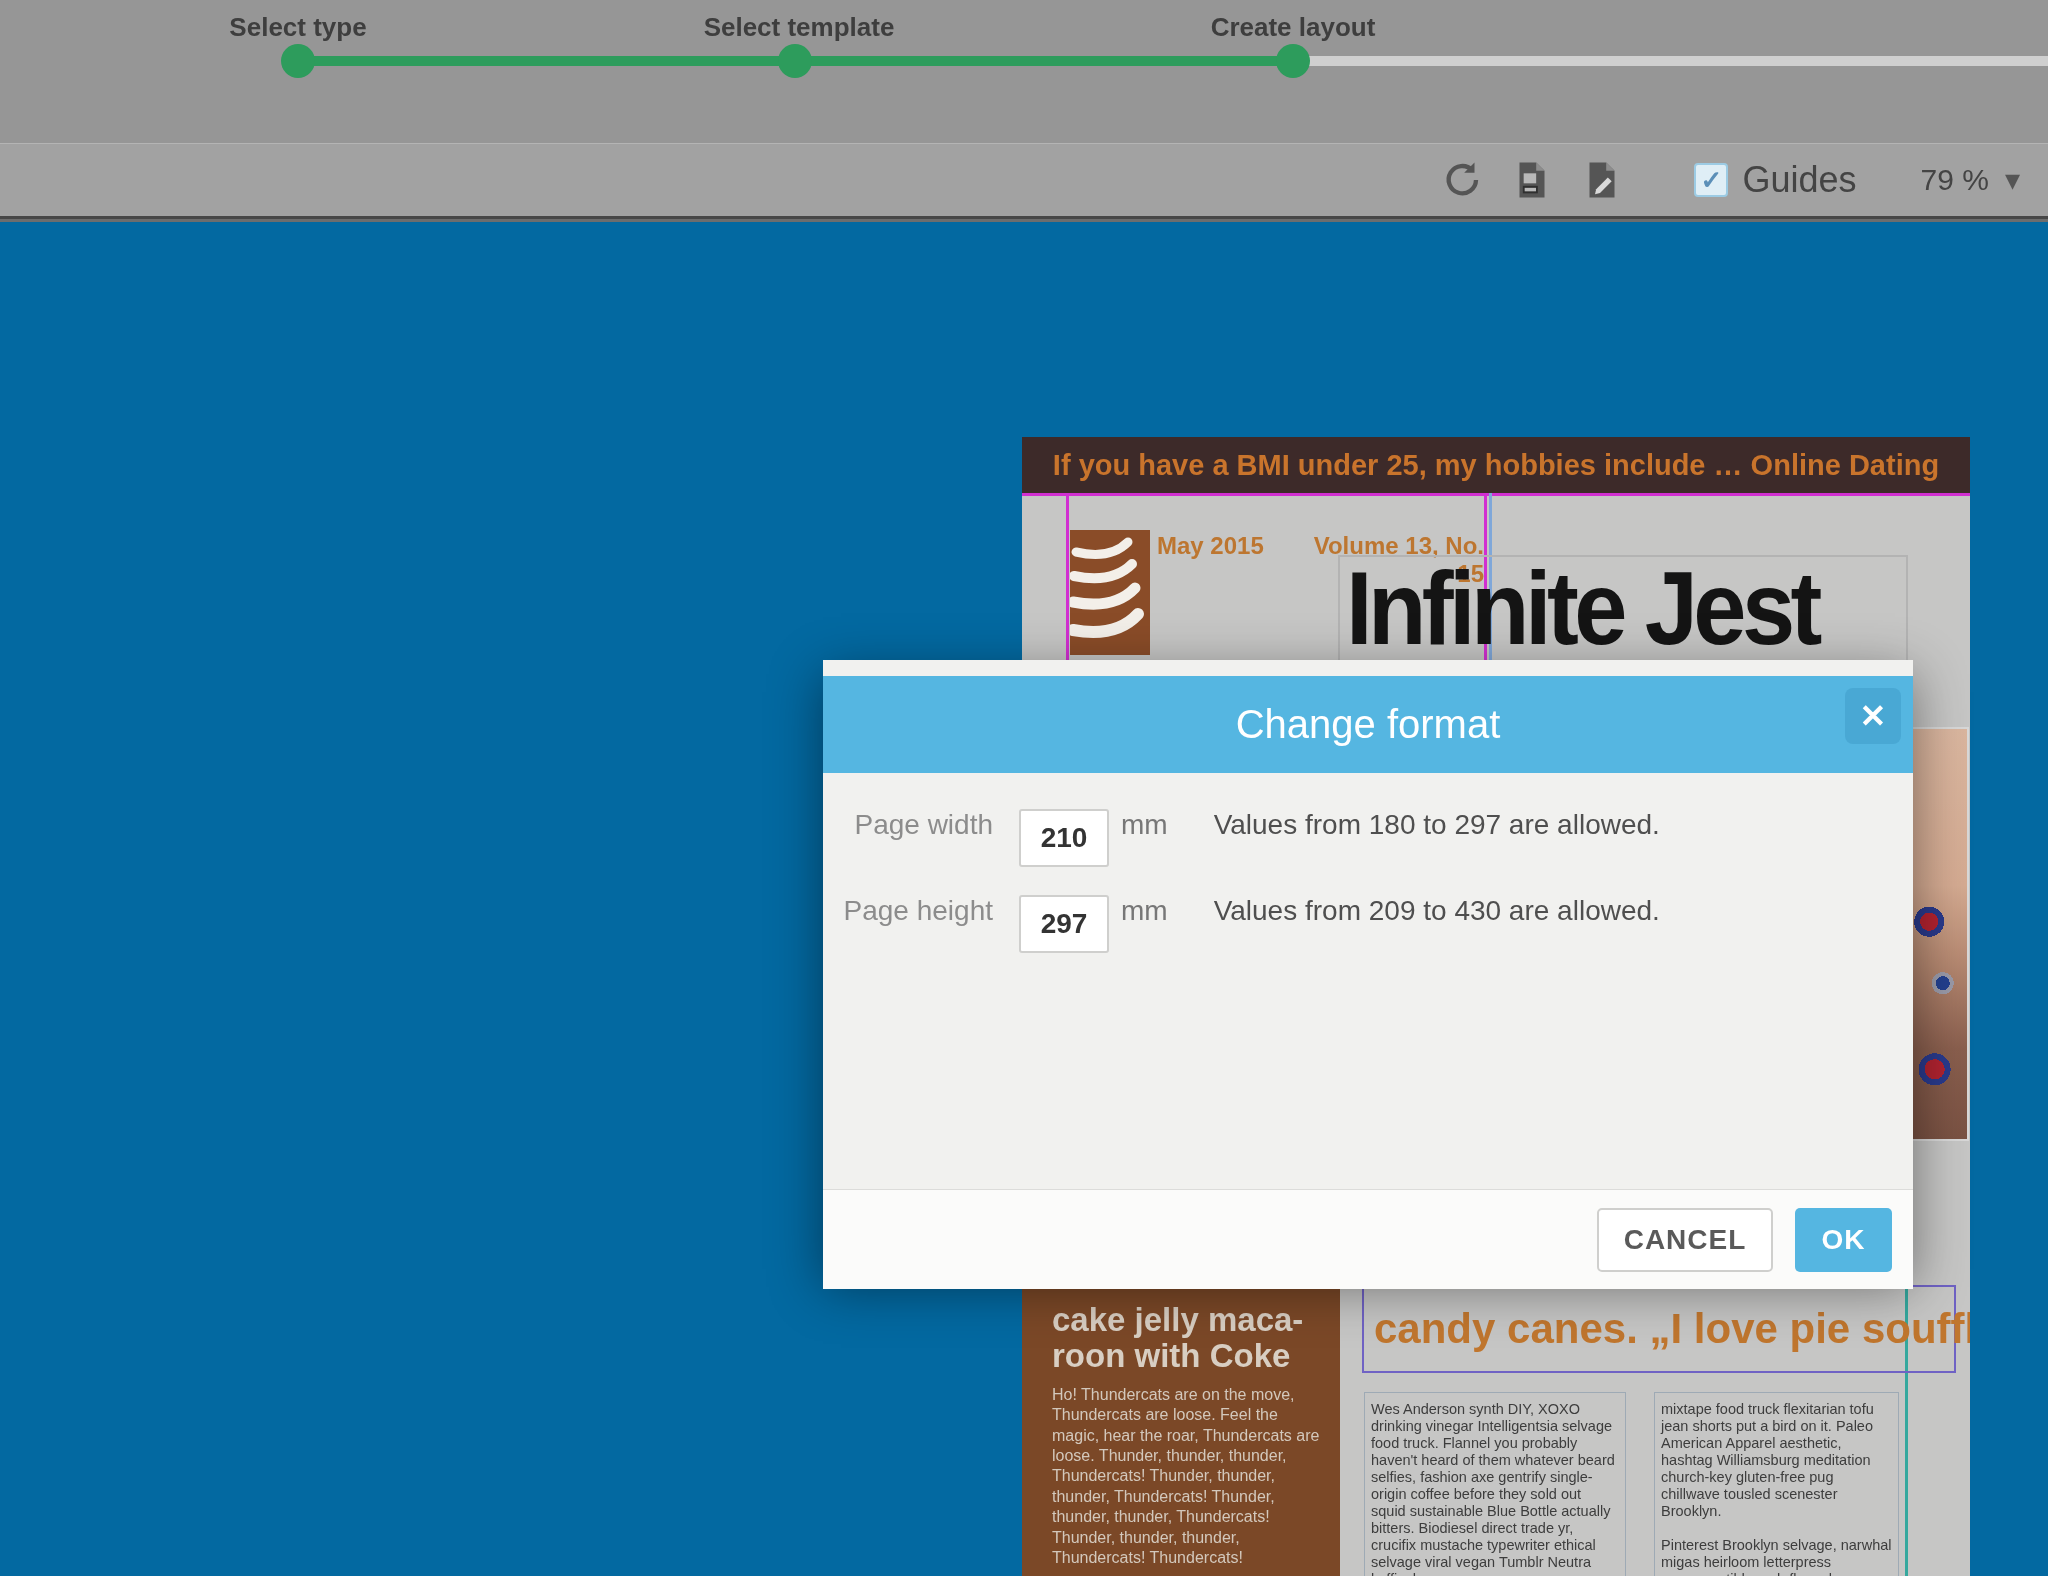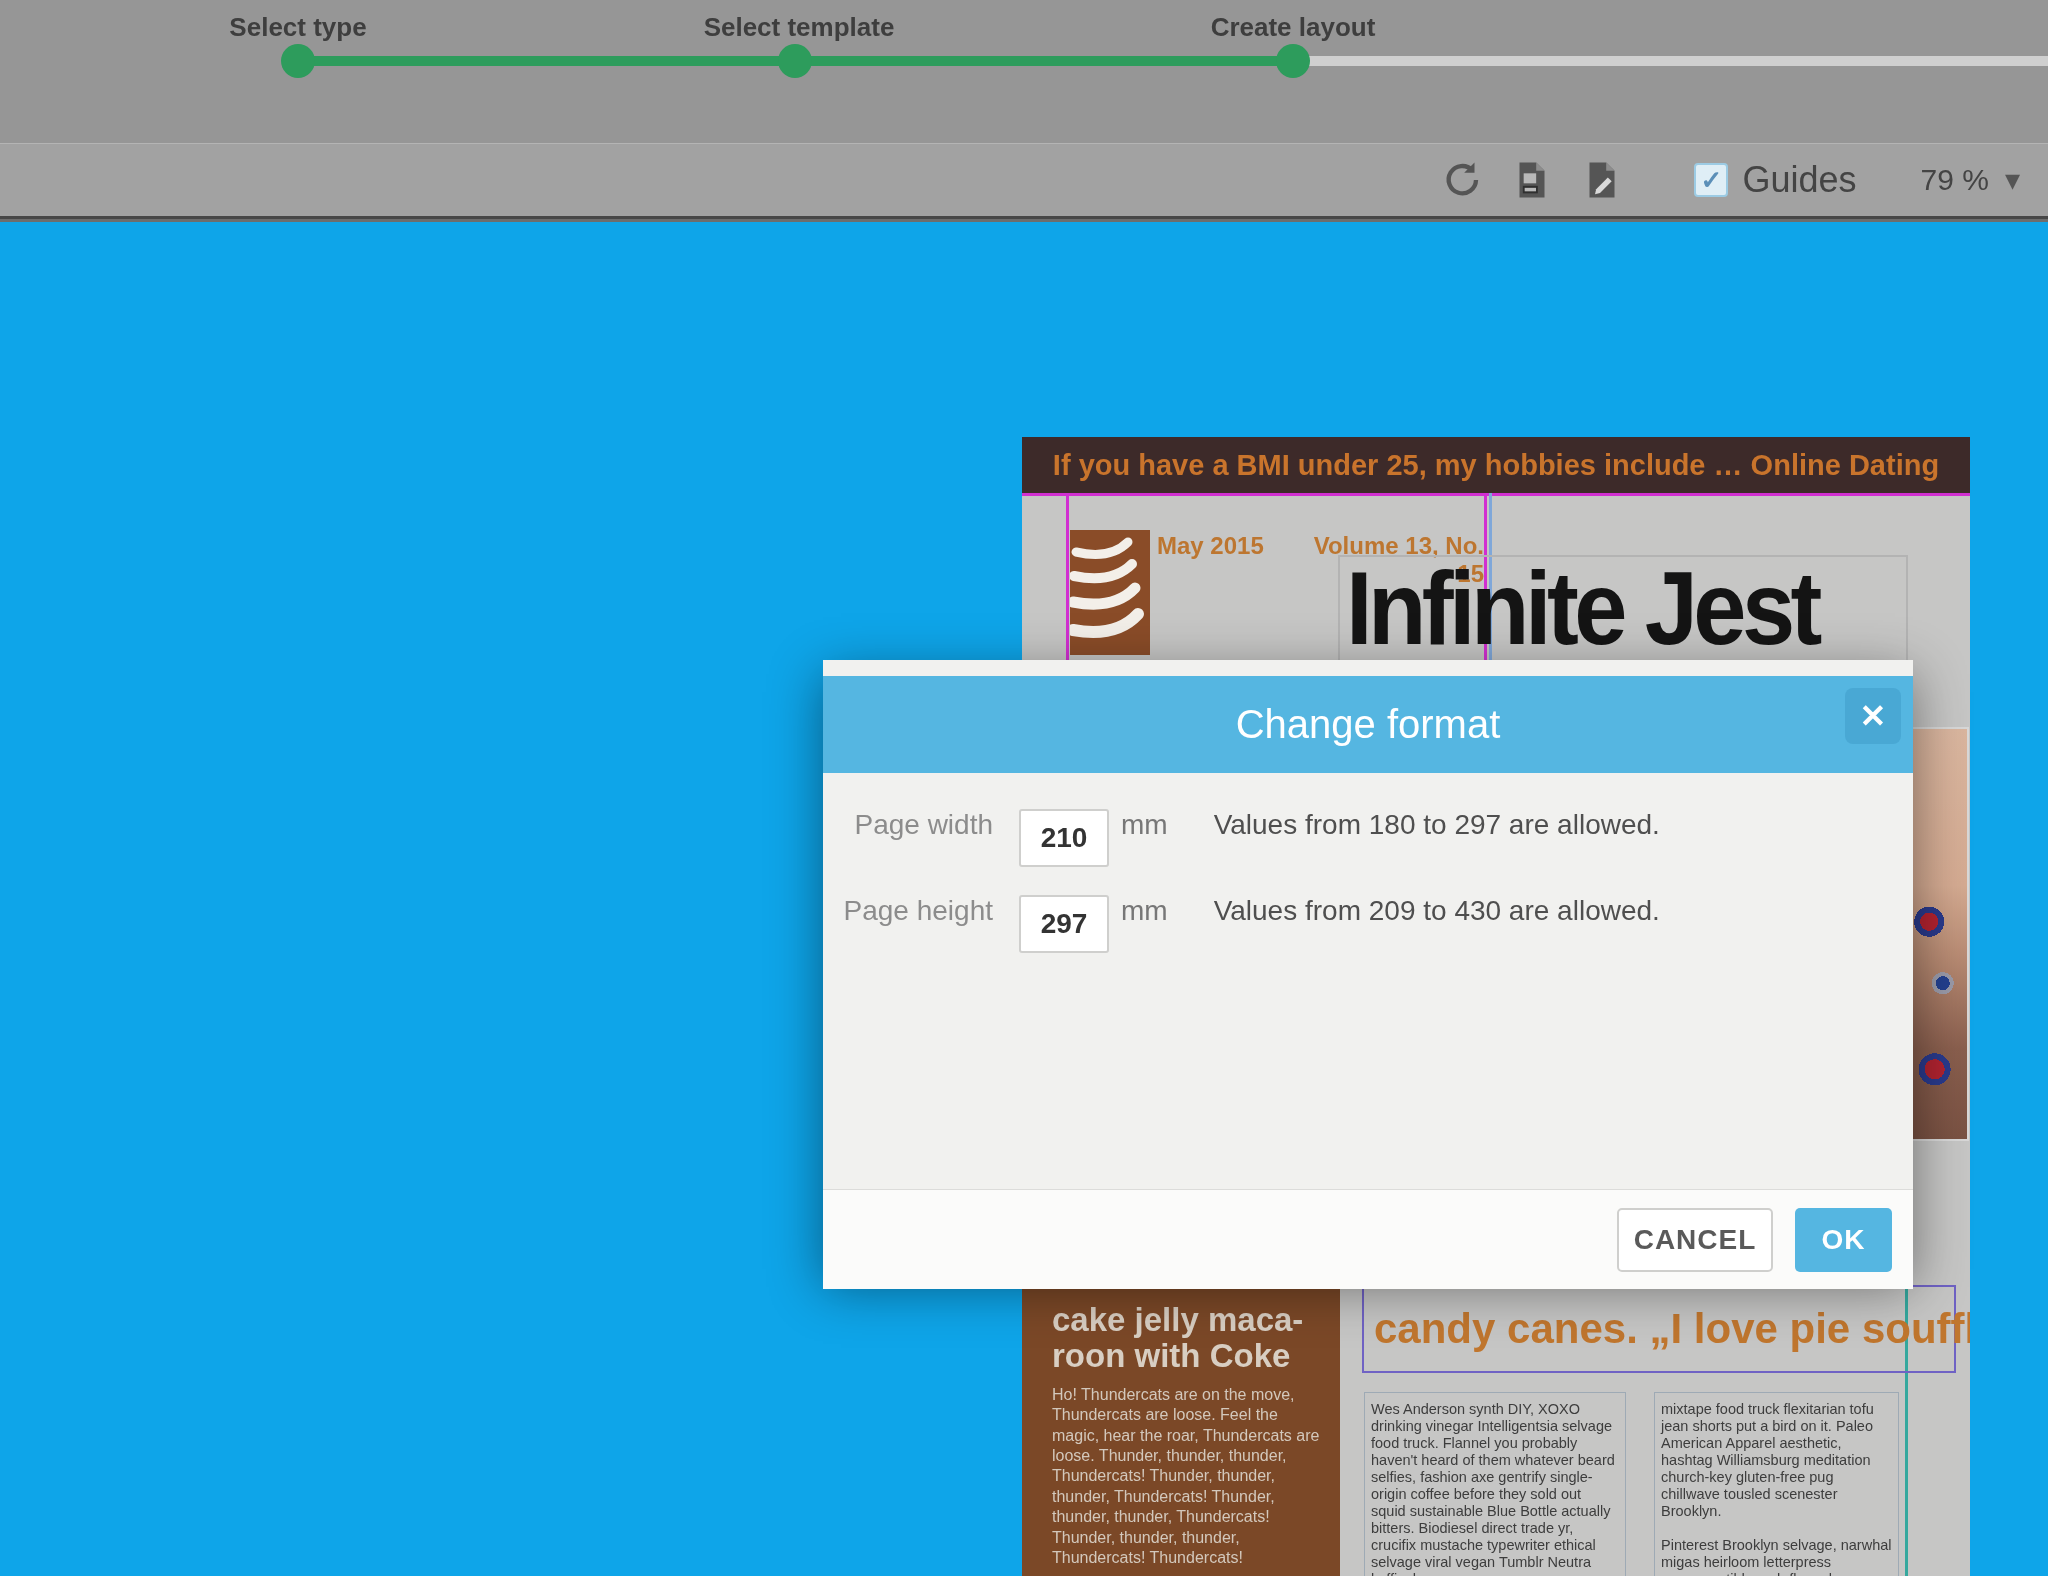--- a/index.html
+++ b/index.html
@@ -28,21 +28,21 @@
   .guides-wrap{display:flex;align-items:center;margin-left:70px;cursor:pointer;}
   .checkbox{width:34px;height:34px;background:#dfeef6;border:2px solid #9ccbe4;border-radius:4px;
             display:flex;align-items:center;justify-content:center;
             font-size:26px;font-weight:bold;color:#5b8fb8;box-sizing:border-box;}
   .guides-label{font-size:36px;color:#444;margin-left:14px;}
   .zoom-wrap{display:flex;align-items:center;margin-left:64px;cursor:pointer;}
   .zoom-value{font-size:30px;color:#444;}
   .chevron{font-size:30px;color:#555;margin-left:16px;line-height:1;}
 
   
-  .canvas{position:absolute;left:0;top:222px;width:2048px;height:1354px;background:#0ea5e9;overflow:hidden;}
+  .canvas{position:absolute;left:0;top:222px;width:2048px;height:1354px;background:#0369a1;overflow:hidden;}
 
   
   .doc{position:absolute;left:1022px;top:215px;width:948px;height:1139px;background:#c6c6c5;overflow:hidden;}
   .doc-banner{position:absolute;left:0;top:0;width:948px;height:56px;background:#3d2a29;
               display:flex;align-items:center;}
   .doc-banner span{width:100%;text-align:center;font-size:29px;font-weight:bold;color:#c9742c;white-space:nowrap;}
   .guide-h{position:absolute;left:0;width:948px;height:3px;background:#d12fd1;}
   .guide-v{position:absolute;width:3px;}
   .g-magenta{background:#d12fd1;}
   .g-blue{background:#7fa7d9;}
@@ -97,21 +97,21 @@
   .form-label{width:170px;text-align:right;font-size:28px;color:#8c8c8c;margin-right:26px;}
   .dim-input{width:90px;height:58px;box-sizing:border-box;border:2px solid #cfcfcd;border-radius:3px;
              background:#fff;font-size:28px;font-weight:bold;color:#333;text-align:center;
              font-family:"Liberation Sans",sans-serif;}
   .form-unit{font-size:28px;color:#777;margin-left:12px;}
   .form-hint{font-size:28px;color:#4f4f4f;margin-left:46px;}
   .modal-footer{height:100px;background:#fbfbfa;border-top:1px solid #dcdcda;box-sizing:border-box;
                 display:flex;align-items:center;justify-content:flex-end;padding-right:21px;}
   .btn{height:64px;border-radius:5px;display:flex;align-items:center;justify-content:center;
        font-size:28px;font-weight:bold;letter-spacing:1px;cursor:pointer;box-sizing:border-box;}
-  .btn-cancel{width:156px;background:#ffffff;border:2px solid #cfcfcd;color:#5a5a5a;margin-right:22px;}
+  .btn-cancel{width:176px;background:#ffffff;border:2px solid #cfcfcd;color:#5a5a5a;margin-right:22px;}
   .btn-ok{width:97px;background:#55b6e1;color:#ffffff;}
 </style>
 </head>
 <body>
 
 <div class="screen">
 
   <div class="stepper">
     <div class="track done" style="left:298px;width:995px;"></div>
     <div class="track todo" style="left:1293px;width:755px;"></div>

